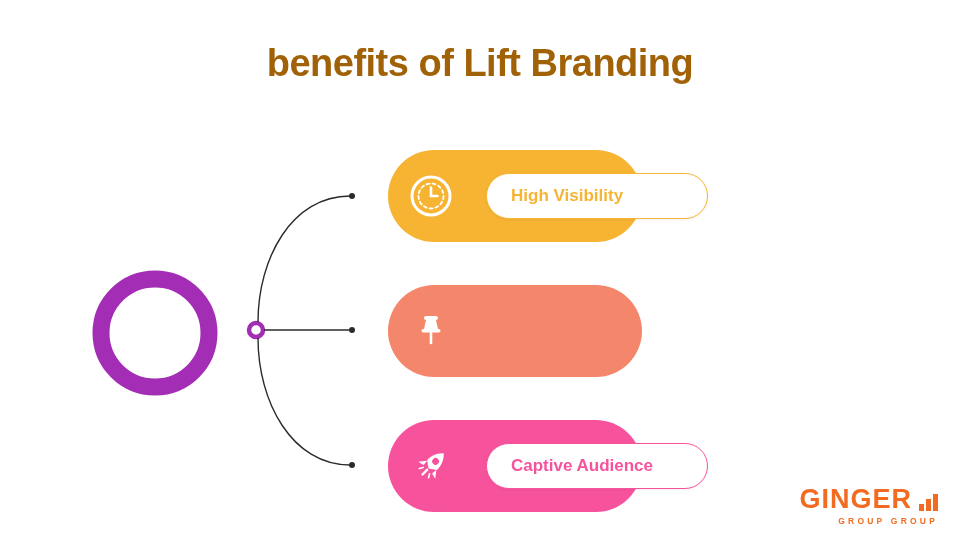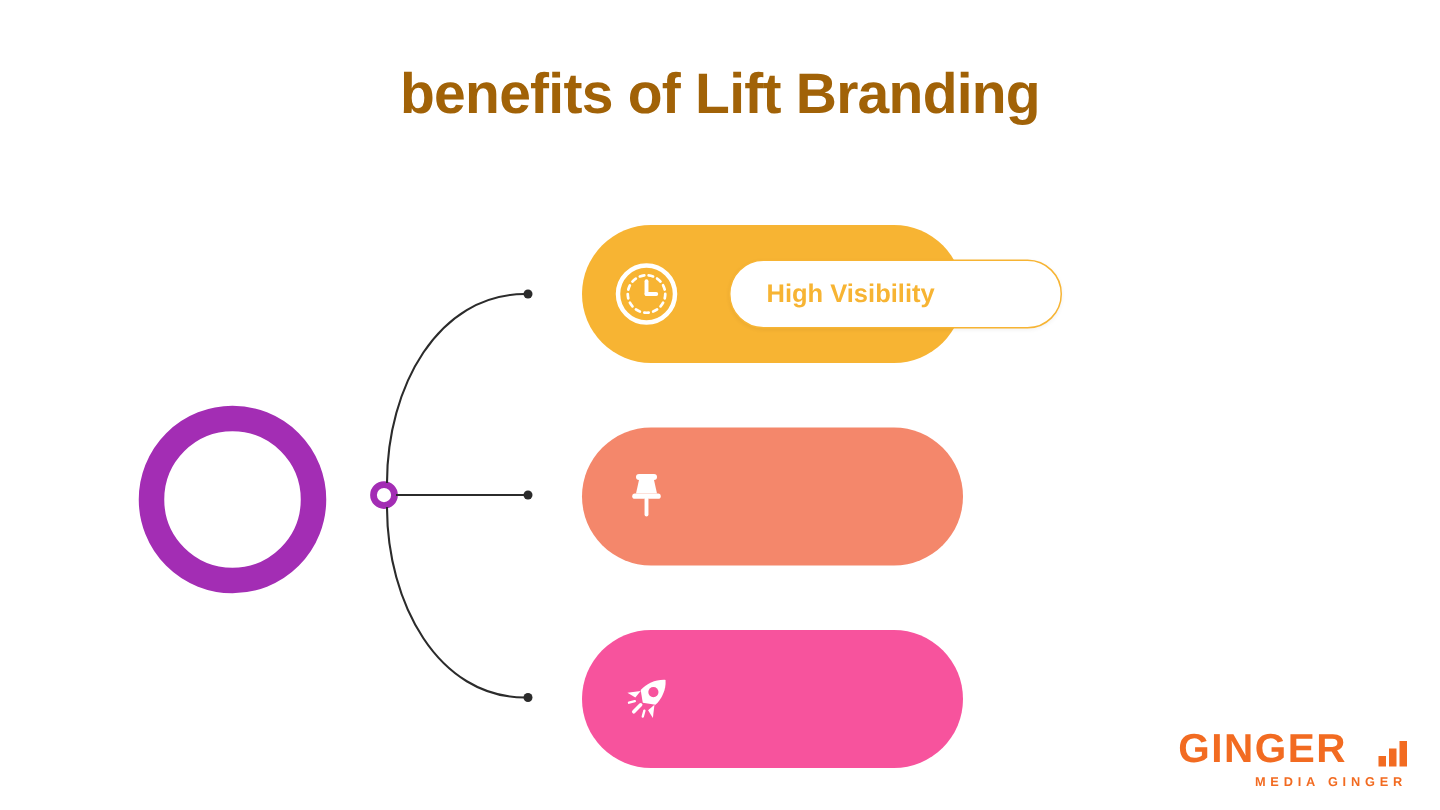--- a/index.html
+++ b/index.html
@@ -75,21 +75,21 @@
   .logo {
     position:absolute;
     right:22px; bottom:14px;
     text-align:right;
     color:var(--logo-color,#F26B21);
   }
   .logo-row {
     display:flex;
     align-items:flex-end;
     justify-content:flex-end;
-    gap:21px;
+    gap:7px;
   }
   .logo-name {
     font-size:27px;
     font-weight:700;
     letter-spacing:1px;
     line-height:1;
   }
   .logo-bars {
     display:flex;
     align-items:flex-end;
@@ -159,25 +159,28 @@
         <path class="icon-fill" d="M23 5 C28 9.5 30 15.5 30 21.5 L23 26.5 L16 21.5 C16 15.5 18 9.5 23 5 Z"></path>
         <circle class="icon-hole" cx="23" cy="16.5" r="3.4"></circle>
         <path class="icon-fill" d="M16.5 22 L11 29 L17 27.5 Z"></path>
         <path class="icon-fill" d="M29.5 22 L35 29 L29 27.5 Z"></path>
         <line class="icon-stroke" x1="23" y1="28.5" x2="23" y2="35" stroke-width="2.4"></line>
         <line class="icon-stroke" x1="18.5" y1="29.5" x2="16.5" y2="33" stroke-width="1.6"></line>
         <line class="icon-stroke" x1="27.5" y1="29.5" x2="29.5" y2="33" stroke-width="1.6"></line>
       </g>
     </svg>
   </div>
+  <div class="label-pill">
+    <span>Captive Audience</span>
+  </div>
 </div>
 
 <div class="logo">
   <div class="logo-row">
     <div class="logo-name">GINGER</div>
     <div class="logo-bars">
         <i></i>
         <i></i>
         <i></i>
       </div>
   </div>
-  <div class="logo-sub">MEDIA GINGER</div>
+  <div class="logo-sub">GROUP GROUP</div>
 </div>
 
 </body></html>

